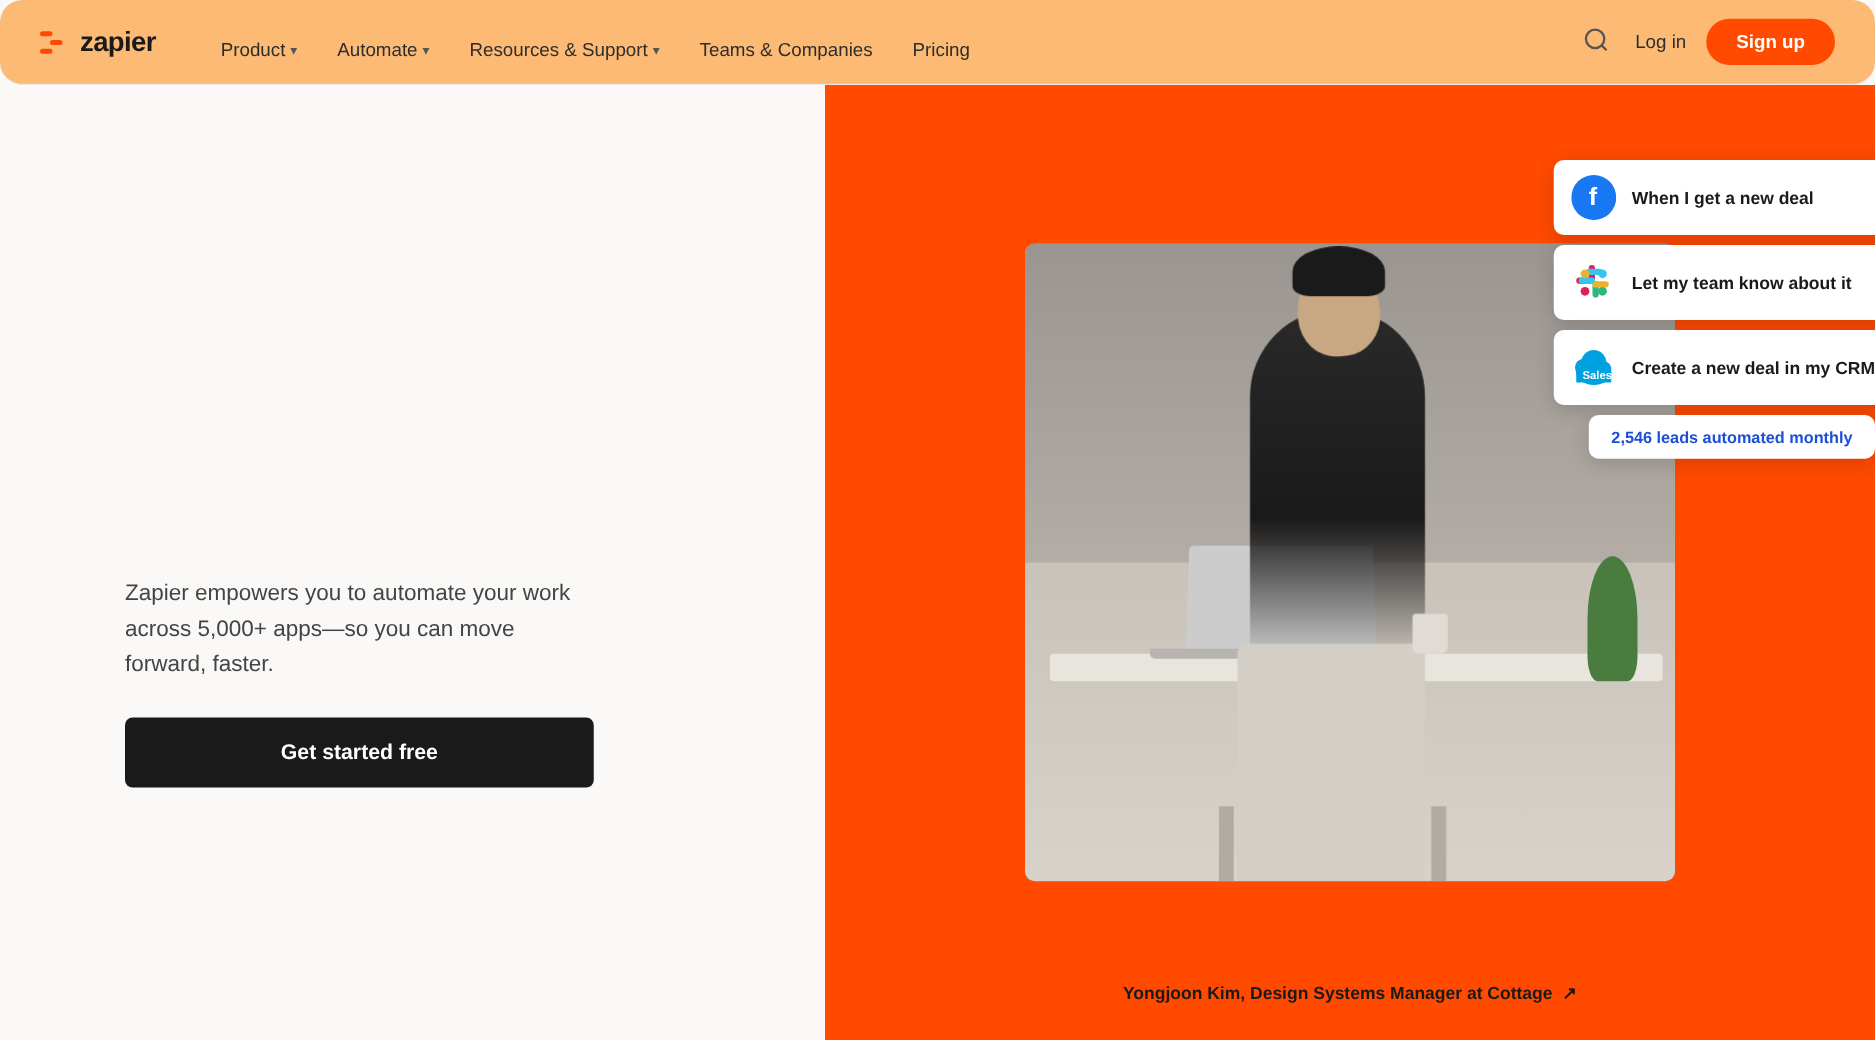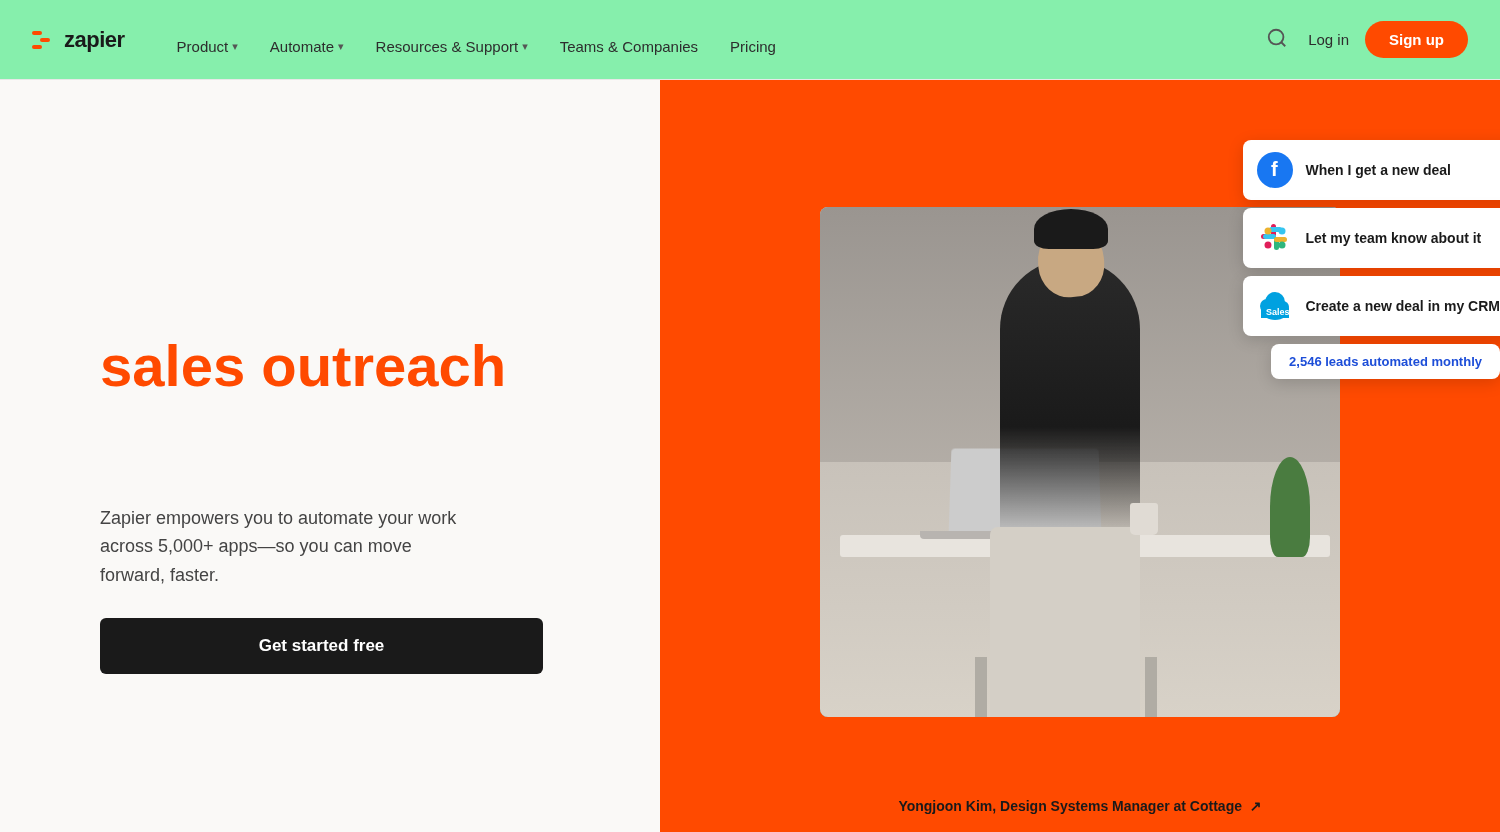--- a/index.html
+++ b/index.html
@@ -1,22 +1,22 @@
 <!DOCTYPE html>
 <html><head>
   <meta charset="utf-8">
   <style>
     * { margin: 0; padding: 0; box-sizing: border-box; }
     body { font-family: -apple-system, BlinkMacSystemFont, 'Segoe UI', sans-serif; width: 1500px; height: 832px; overflow: hidden; background: #faf9f7; }
 
     
     .nav {
-      display: flex; align-items: center; height: 80px;
-      background: #86efac; border-bottom: 1px solid #e8e8e8;
-      padding: 0 32px; position: relative; z-index: 10;
+      display: flex; align-items: center; height: 68px;
+      background: #fdba74; border-bottom: 1px solid #e8e8e8;
+      padding: 0 32px; position: relative; z-index: 10; border-radius: 18px;
     }
     .nav-logo { display: flex; align-items: center; margin-right: 40px; text-decoration: none; }
     .nav-logo-text { font-size: 22px; font-weight: 700; color: #1a1a1a; letter-spacing: -0.5px; }
     .nav-links { display: flex; align-items: center; gap: 8px; flex: 1; }
     .nav-link {
       display: flex; align-items: center; gap: 4px;
       padding: 8px 12px; font-size: 15px; color: #2d2d2d;
       text-decoration: none; cursor: pointer; font-weight: 500;
       background: none; border: none; margin-top: 13px;
     }
@@ -39,21 +39,21 @@
       padding: 80px 60px 60px 100px;
       display: flex; flex-direction: column; justify-content: center;
     }
     .hero-heading { font-size: 58px; font-weight: 800; color: #1a1a1a; line-height: 1.1; margin-bottom: 16px; }
     .hero-heading-orange { color: #ff4a00; }
     .hero-desc { font-size: 18px; color: #444; line-height: 1.6; margin-top: 90px; margin-bottom: 28px; max-width: 360px; }
     .hero-cta {
       background: #1a1a1a; color: #fff; border: none;
       padding: 18px 56px; border-radius: 6px;
       font-size: 17px; font-weight: 600; cursor: pointer;
-      width: 443px; text-align: center;
+      width: 375px; text-align: center;
     }
 
     
     .hero-right {
       flex: 1;
       background: #ff4a00;
       position: relative;
       display: flex; align-items: center; justify-content: center;
     }
 
@@ -161,21 +161,20 @@
     <a class="nav-login" href="#">Log in</a>
     <button class="nav-signup">Sign up</button>
   </div>
 </nav>
 
 <div class="hero">
 
   <div class="hero-left">
     <h1 class="hero-heading">
       <br>
-      <span class="hero-heading-orange">sales outreach</span>
     </h1>
 
     <p class="hero-desc">Zapier empowers you to automate your work across 5,000+ apps—so you can move forward, faster.</p>
 
     <button class="hero-cta">Get started free</button>
   </div>
 
   <div class="hero-right">
 
     <div class="photo-container">

